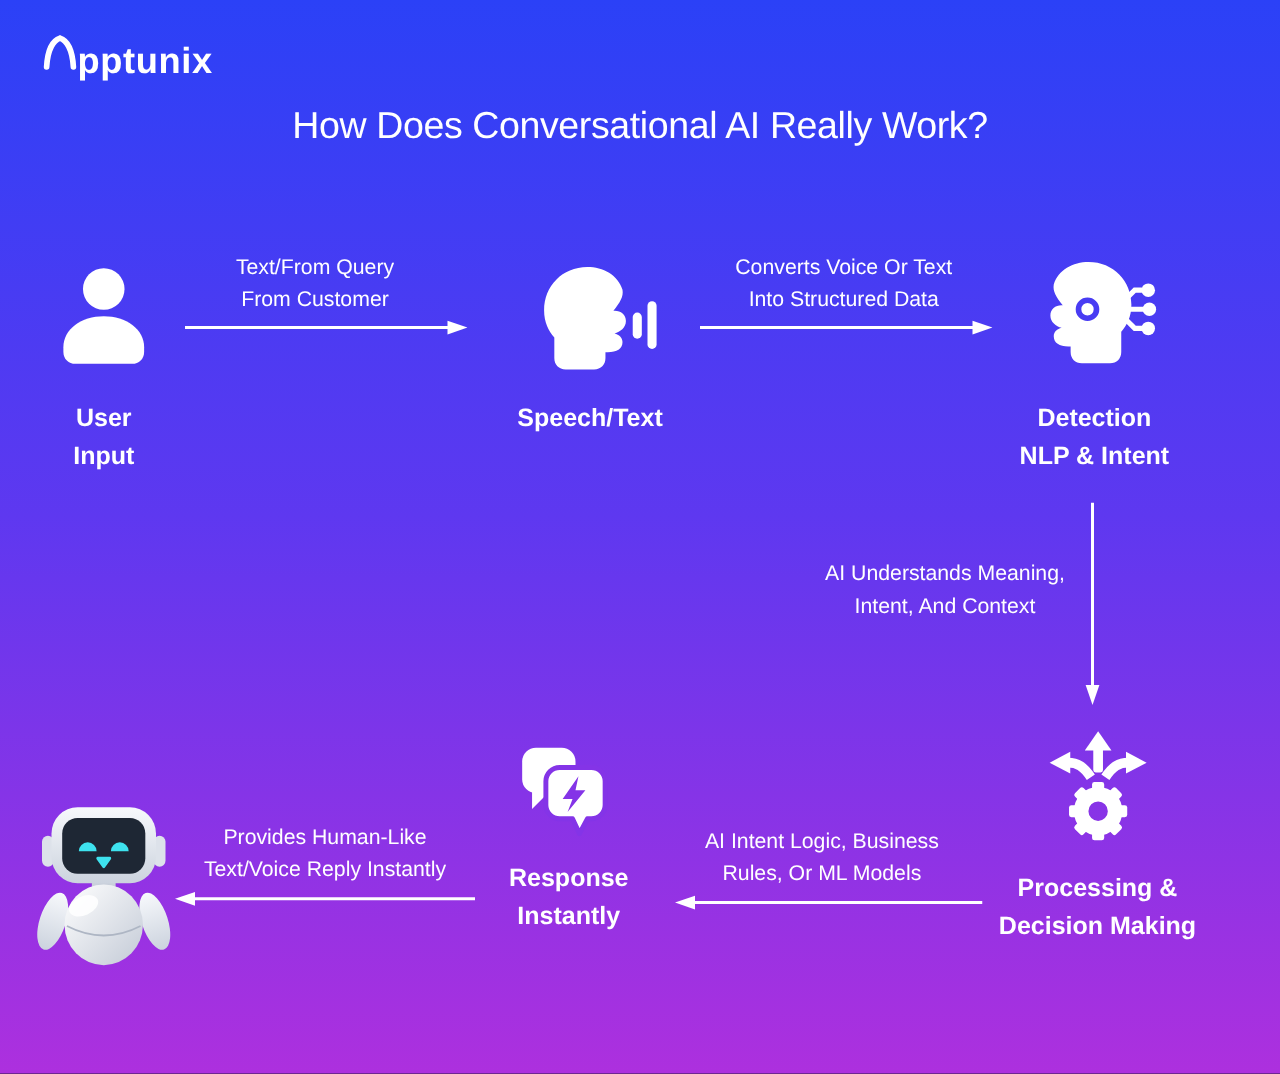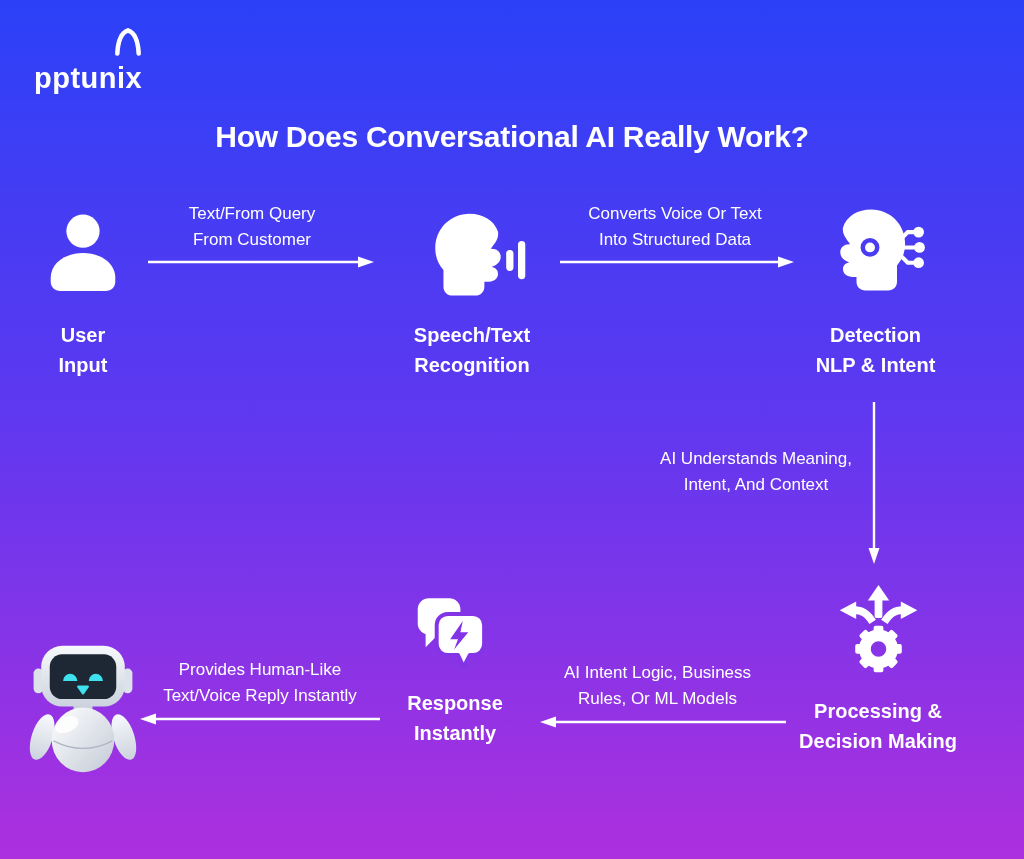--- a/index.html
+++ b/index.html
@@ -3,25 +3,25 @@
 <meta charset="utf-8">
 <style>
   html,body{margin:0;padding:0;background:#1b1b2f;}
   .canvas{
     position:relative;width:1024px;height:859px;overflow:hidden;
     background:linear-gradient(180deg,#2b41f7 0%,#5e38f0 48%,#ad30de 100%);
     font-family:"Liberation Sans",sans-serif;color:#ffffff;
   }
   .abs{position:absolute;}
   
-  .logo{left:34px;top:26px;display:flex;align-items:flex-end;flex-direction:column;}
+  .logo{left:34px;top:26px;display:flex;align-items:flex-end;}
   .logo svg{margin-bottom:6px;}
   .logo-text{font-size:29px;font-weight:700;letter-spacing:.5px;line-height:29px;}
   
-  .title{left:0;right:0;top:84px;text-align:center;font-size:30px;font-weight:700;letter-spacing:-.3px;margin-top:36px;}
+  .title{left:0;right:0;top:84px;text-align:center;font-size:30px;font-weight:400;letter-spacing:-.3px;}
   
   .node-label{font-size:20px;font-weight:700;line-height:30px;text-align:center;}
   .node-label span{display:block;}
   .l-user{left:38px;top:320px;width:90px;}
   .l-speech{left:362px;top:320px;width:220px;}
   .l-nlp{left:788px;top:320px;width:175px;}
   .l-processing{left:763px;top:696px;width:230px;}
   .l-response{left:375px;top:688px;width:160px;}
   
   .edge-label{font-size:17px;font-weight:400;line-height:26px;text-align:center;}
@@ -78,21 +78,20 @@
     <span>From Customer</span>
   </div>
 
   <svg class="abs i-speech" width="100" height="91" viewBox="0 0 110 100">
     <path d="M46 4 C24 4 8 21 8 42 C8 53 12 60 17 66 L17 84 C17 90 21 94 27 94 L52 94 C58 94 62 90 62 84 L62 79 L64 79 C72 79 77 76 77 70 C77 66 74 63.5 70 62.5 C75 61 80 57.5 80 51.5 C80 45.5 75 42 69 42.5 C75 35 78 30 77 24 C73 11 60 4 46 4 Z" fill="#fff"></path>
     <rect x="86" y="44" width="8" height="23" rx="4" fill="#fff"></rect>
     <rect x="99" y="34" width="8" height="42" rx="4" fill="#fff"></rect>
   </svg>
   <div class="abs node-label l-speech">
     <span>Speech/Text</span>
-    <span>Recognition</span>
   </div>
 
   <svg class="abs a2" width="234" height="14" viewBox="0 0 234 14">
     <line x1="0" y1="7" x2="219" y2="7" stroke="#fff" stroke-width="2.4"></line>
     <polygon points="218,1.5 234,7 218,12.5" fill="#fff"></polygon>
   </svg>
   <div class="abs edge-label t2">
     <span>Converts Voice Or Text</span>
     <span>Into Structured Data</span>
   </div>

